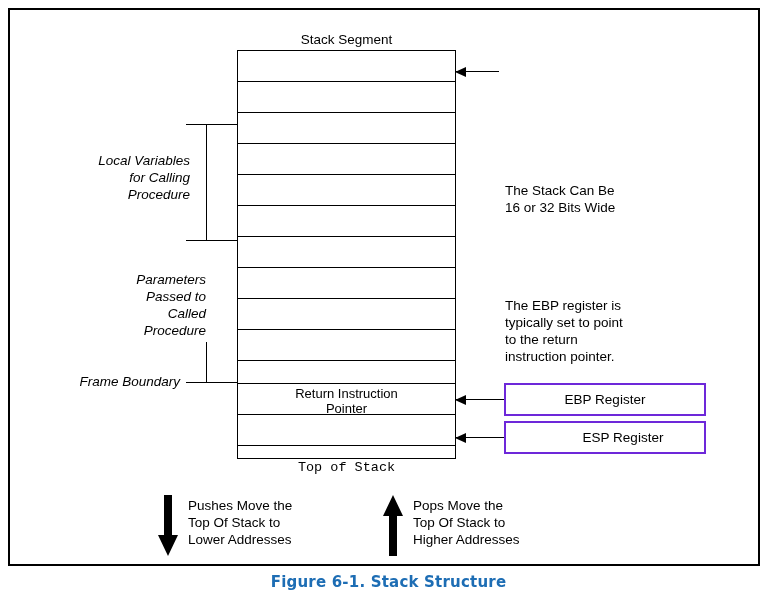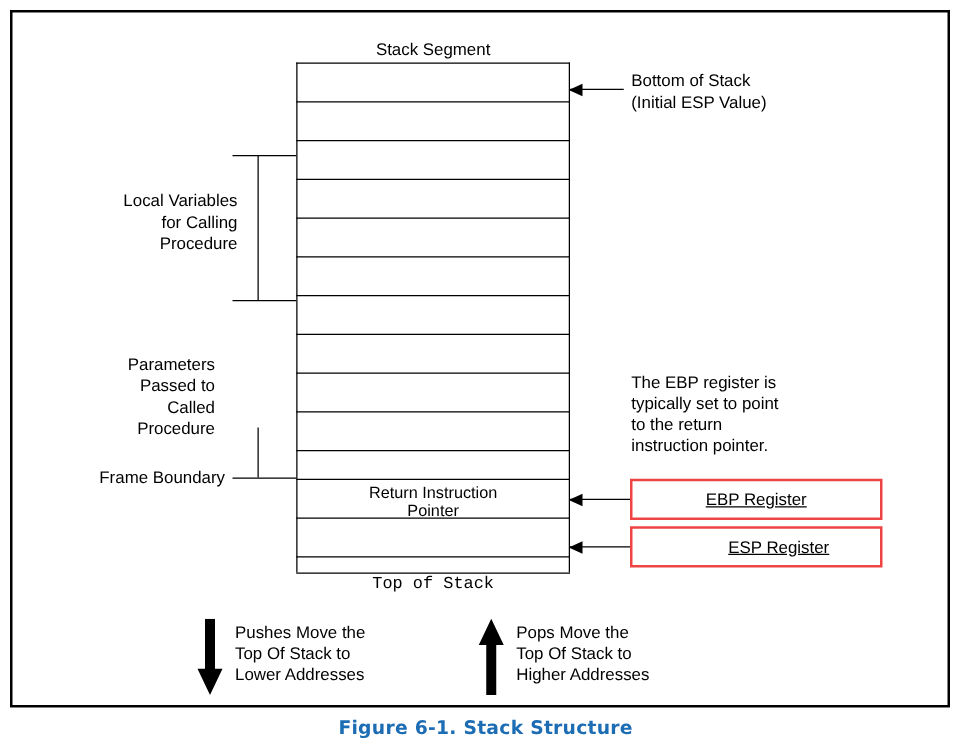--- a/index.html
+++ b/index.html
@@ -45,21 +45,21 @@
     width: 0;
     border-left: 1px solid #000000;
   }
   .txt {
     position: absolute;
     font-size: 13.5px;
     line-height: 17px;
     white-space: pre;
     color: #000000;
   }
-  .txt.right { text-align: right; }
+  .txt.right { text-align: right; font-style: italic; }
   .txt.center { text-align: center; }
 
   
   .stack-col-left  { left: 237px; top: 50px;  height: 408px; }
   .stack-col-right { left: 455px; top: 50px;  height: 408px; }
 
   .stack-row-line { left: 237px; width: 219px; }
 
   .stack-title {
     left: 237px;
@@ -93,29 +93,28 @@
     width: 0;
     height: 0;
     border-top: 5px solid transparent;
     border-bottom: 5px solid transparent;
     border-right: 11px solid #000000;
   }
 
   
   .reg-box {
     position: absolute;
-    border: 2px solid #ef4444;
+    border: 2px solid #6d28d9;
     box-sizing: border-box;
     font-size: 13.5px;
     line-height: 1;
     display: flex;
     align-items: center;
     justify-content: center;
     background: #ffffff;
-    text-decoration: underline;
   }
 
   
   .legend-arrow {
     position: absolute;
     width: 22px;
   }
   .legend-arrow svg { display: block; }
 
   
@@ -169,31 +168,31 @@
   <div class="vline" style="left:206px; top:124px; height:116px;"></div>
   <div class="hline" style="left:186px; top:240px; width:51px;"></div>
 
   <div class="txt right" style="left:30px; top:152px; width:160px;">Local Variables
 for Calling
 Procedure</div>
 
   <div class="vline" style="left:206px; top:342px; height:40px;"></div>
   <div class="hline" style="left:186px; top:382px; width:51px;"></div>
 
-  <div class="txt right" style="left:12px; top:271px; width:160px;margin-top:12px;">Parameters
+  <div class="txt right" style="left:46px; top:271px; width:160px;">Parameters
 Passed to
 Called
 Procedure</div>
 
   <div class="txt right" style="left:18px; top:373px; width:162px;">Frame Boundary</div>
 
   <div class="arrow-left" style="left:456px; top:71px; width:43px;"></div>
-  <div class="txt" style="left:505px; top:56px; width:210px;">Bottom of Stack
-(Initial ESP Value)</div>
-
+
+  <div class="txt" style="left:505px; top:182px; width:220px;">The Stack Can Be
+16 or 32 Bits Wide</div>
 
   <div class="txt" style="left:505px; top:297px; width:220px;">The EBP register is
 typically set to point
 to the return
 instruction pointer.</div>
 
   <div class="arrow-left" style="left:456px; top:399px; width:48px;"></div>
   <div class="reg-box" style="left:504px; top:383px; width:202px; height:33px;">
     <span>EBP Register</span>
   </div>

